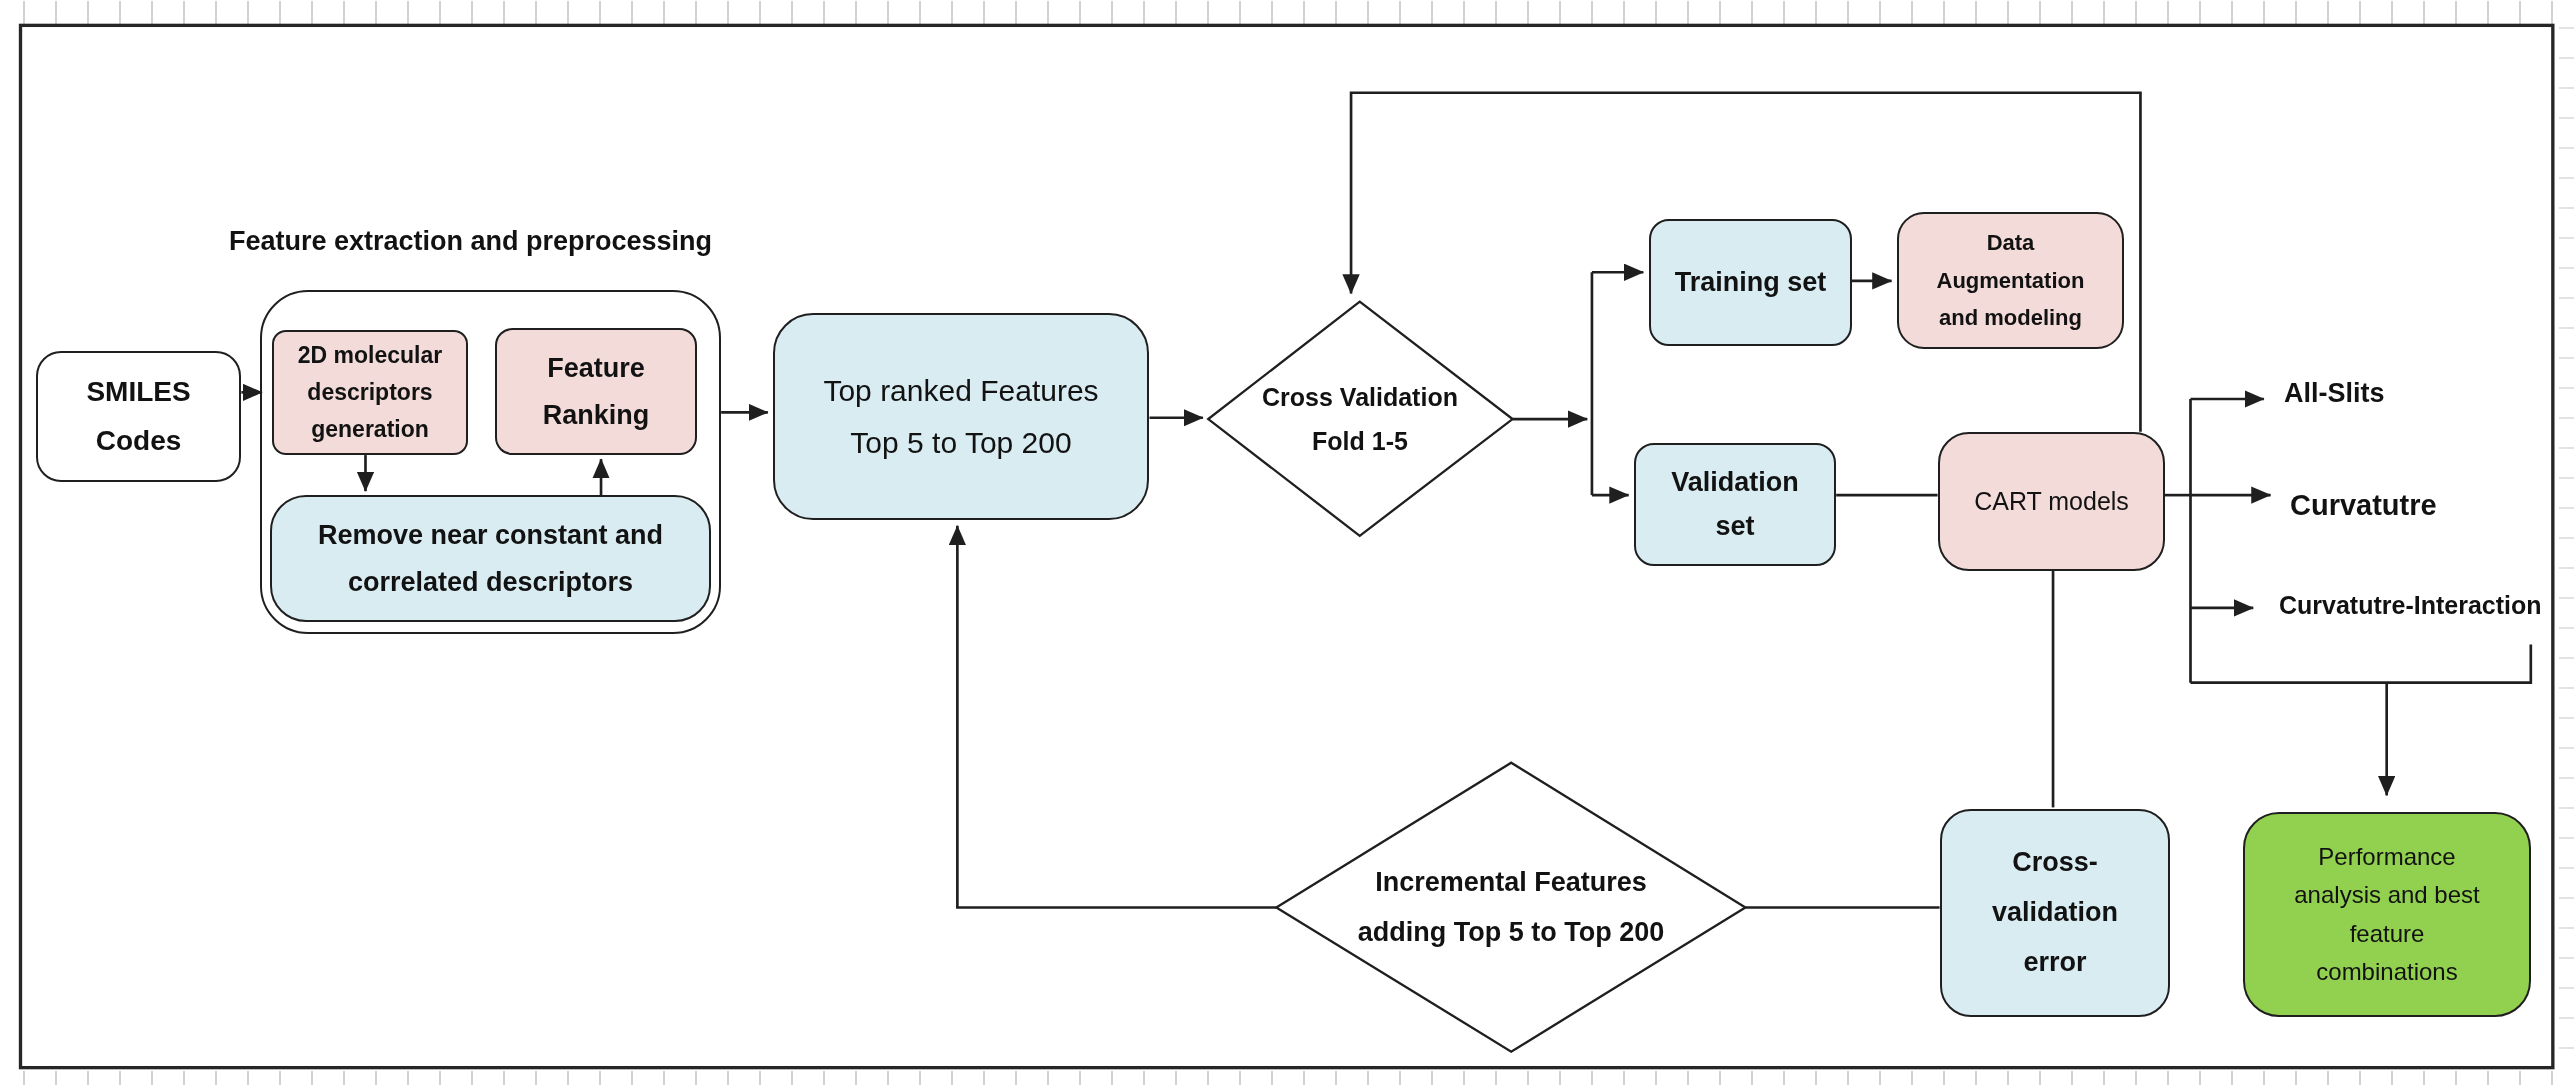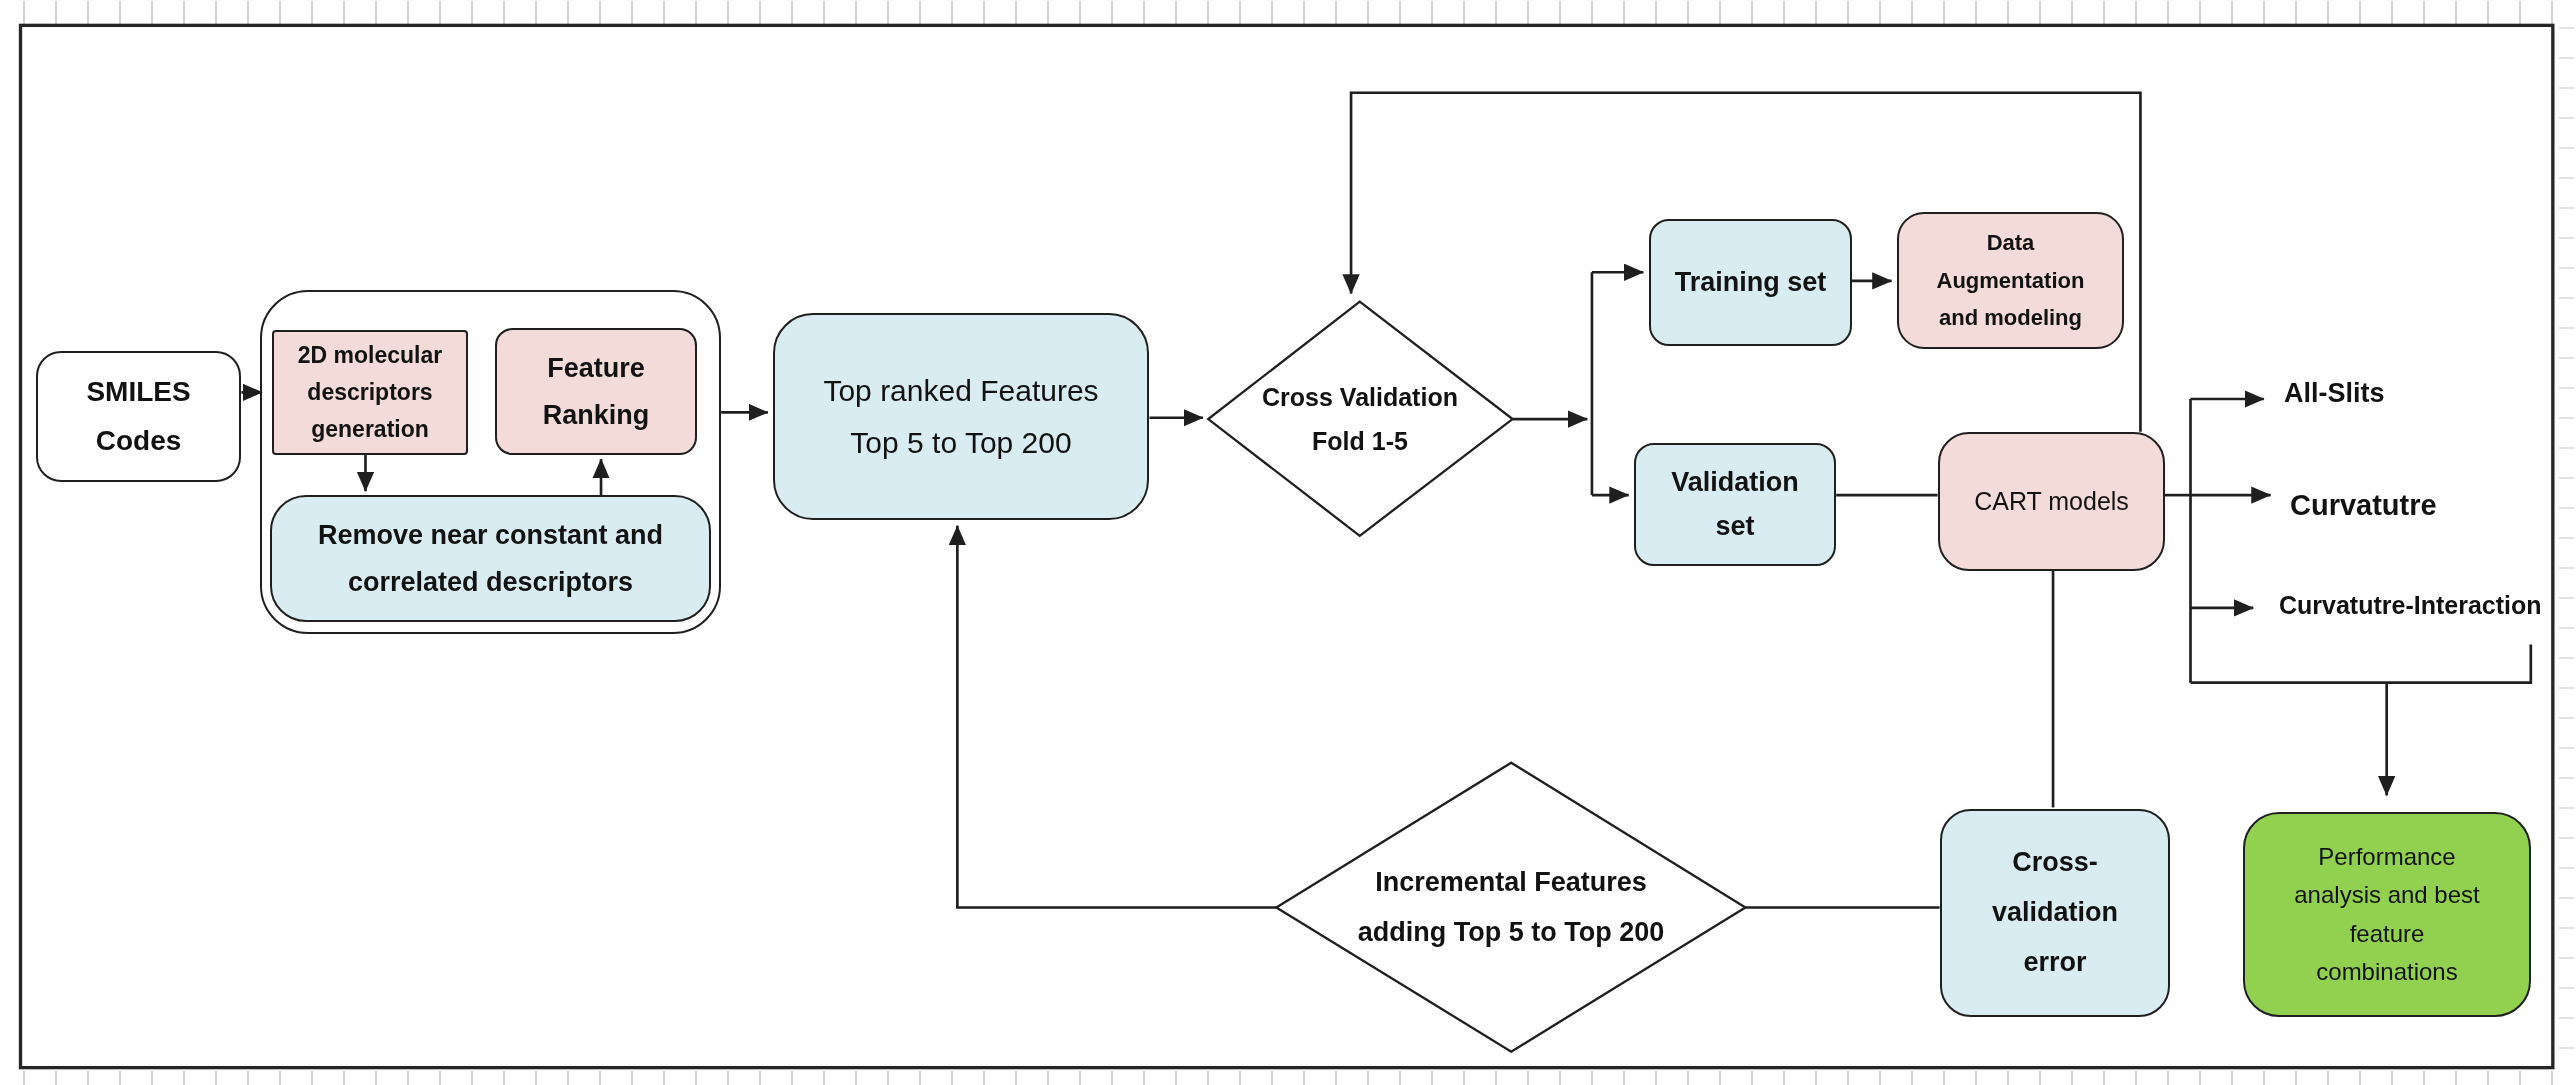--- a/index.html
+++ b/index.html
@@ -92,27 +92,30 @@
       <path d="M3076,855 V1210"></path>
       <path d="M2906,1360 H2615"></path>
       <path d="M1912,1360 H1434 V788" marker-end="url(#arr)"></path>
       <path d="M3207,647 V139 H2024 V440" marker-end="url(#arr)"></path>
     </g>
 
     <polygon points="2037,452 2266,628 2037,803 1810,628" fill="#ffffff" stroke="#1f1f1f" stroke-width="3.5"></polygon>
     <polygon points="2264,1143 2615,1360 2264,1576 1912,1360" fill="#ffffff" stroke="#1f1f1f" stroke-width="3.5"></polygon>
   </svg>
 
+  <div class="free-label title-label" style="left:190px;top:226px;width:561px;font-size:27px;">
+    <span>Feature extraction and preprocessing</span>
+  </div>
 
   <div class="node" style="left:36px;top:327px;width:205px;height:131px;border-radius:25px;margin-top:24px;">
     <span class="lbl" style="font-size:28px;">SMILES
 Codes</span>
   </div>
 
-  <div class="node pink" style="left:272px;top:330px;width:196px;height:125px;border-radius:4px;">
+  <div class="node pink" style="left:272px;top:330px;width:196px;height:125px;border-radius:14px;">
     <span class="lbl" style="font-size:23px;line-height:1.6;">2D molecular
 descriptors
 generation</span>
   </div>
 
   <div class="node pink" style="left:495px;top:328px;width:202px;height:127px;border-radius:17.4px;">
     <span class="lbl" style="font-size:27px;">Feature
 Ranking</span>
   </div>
 

